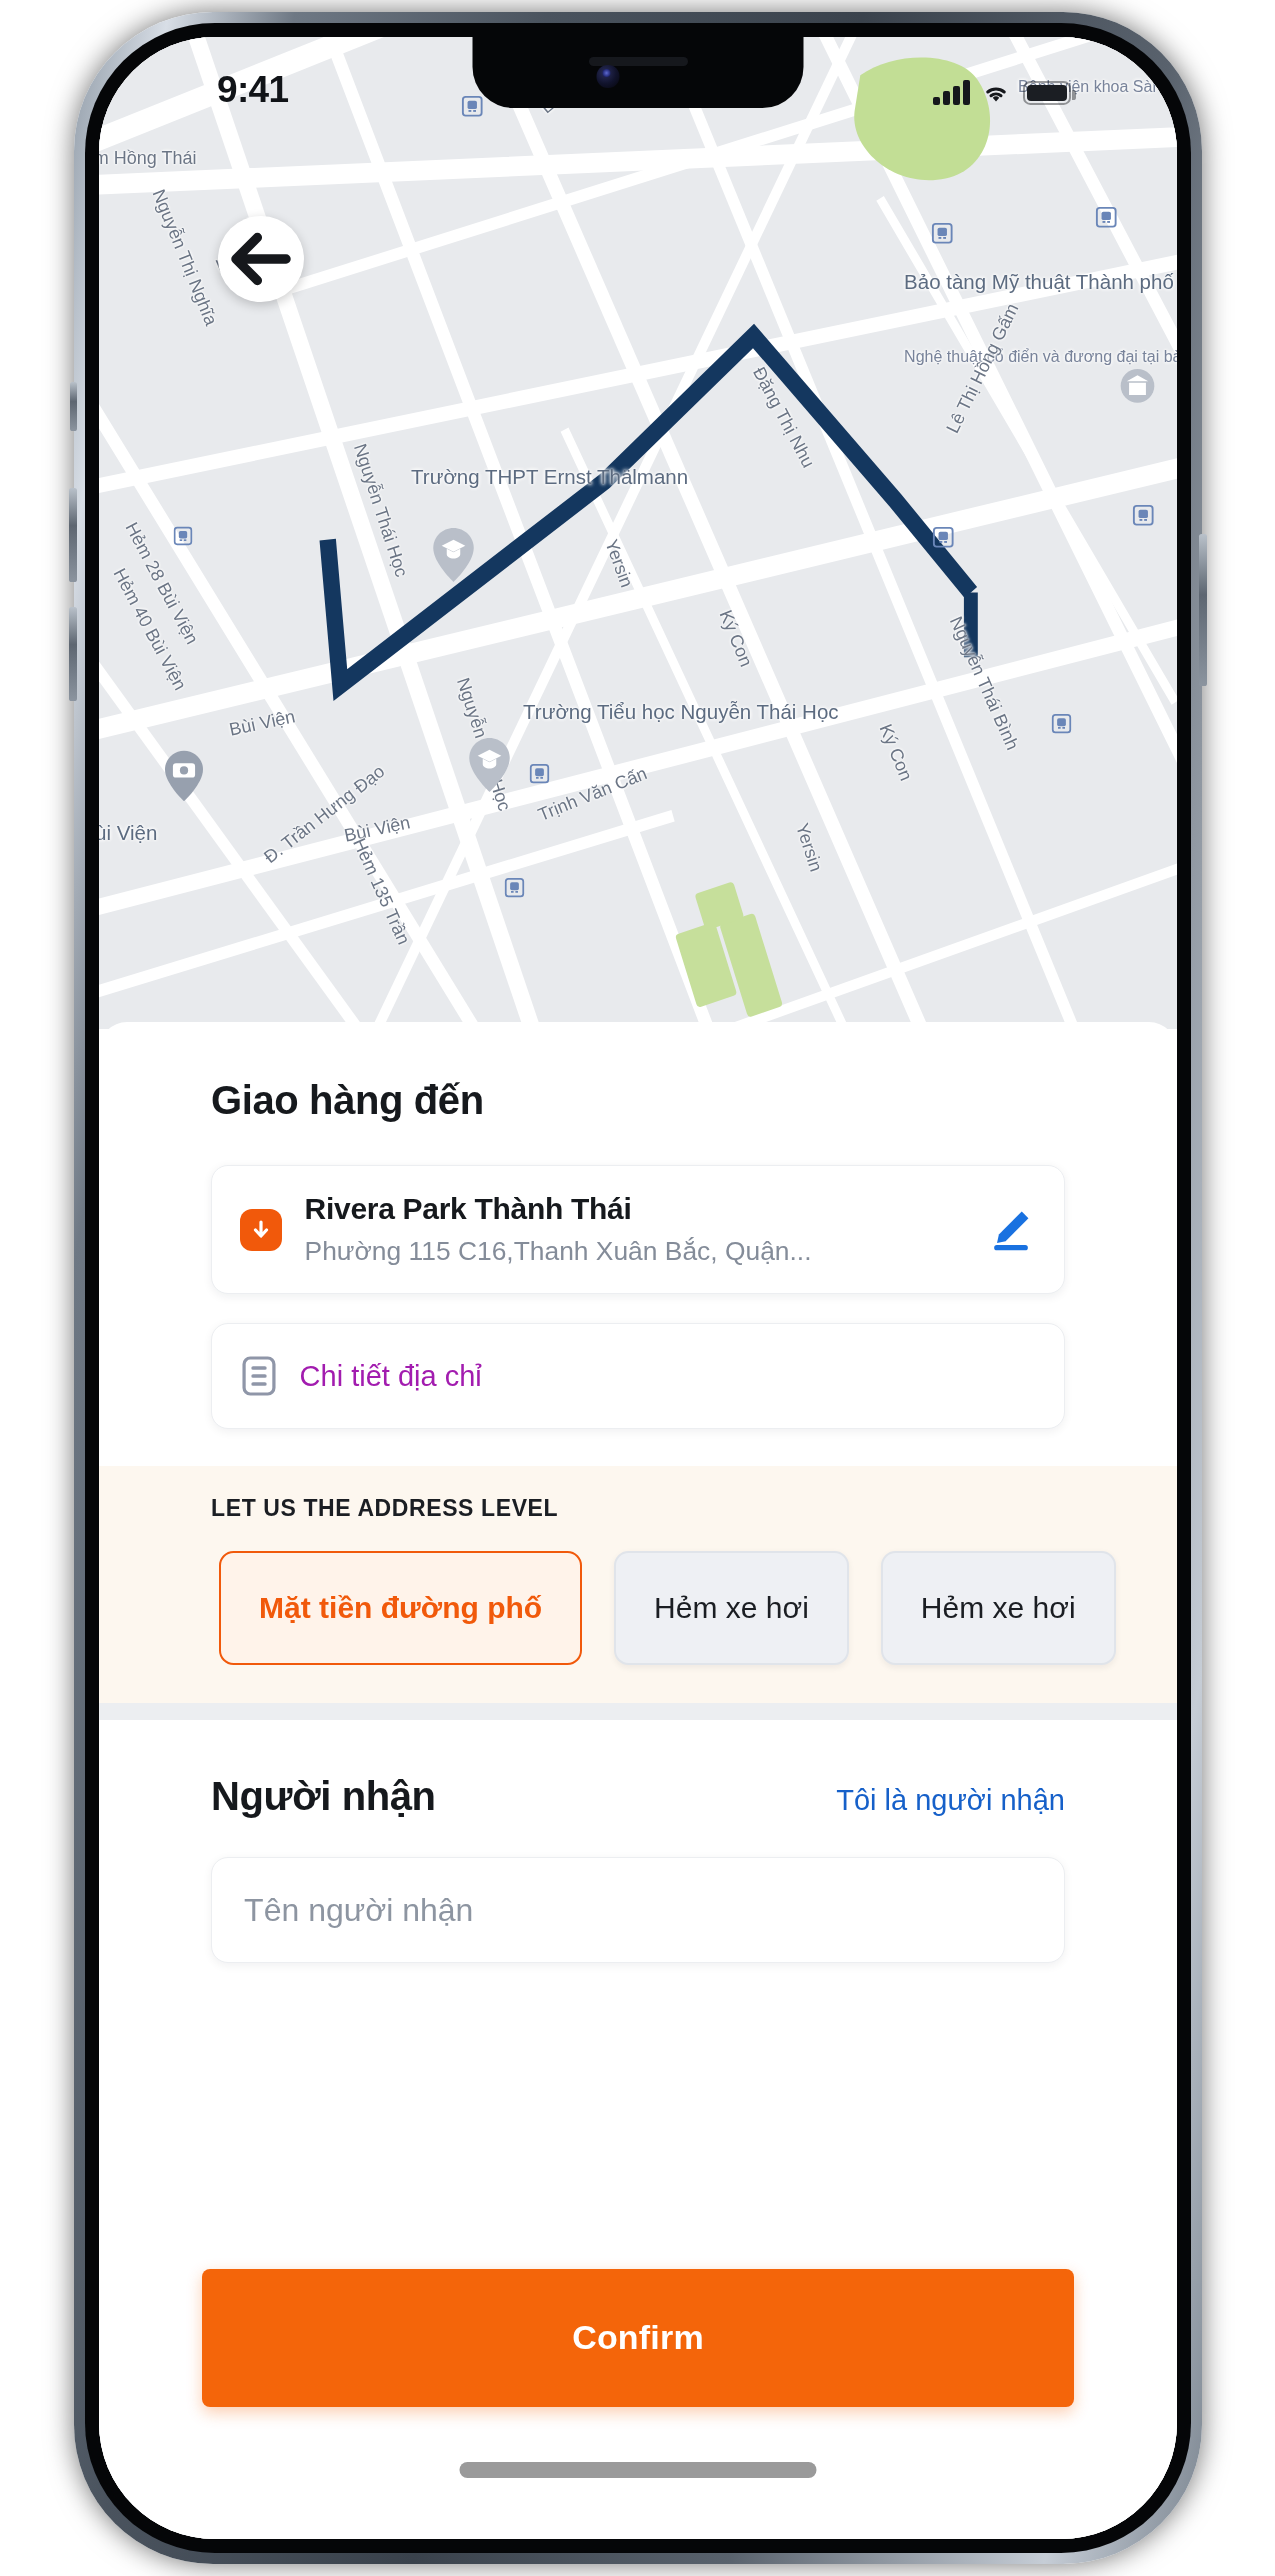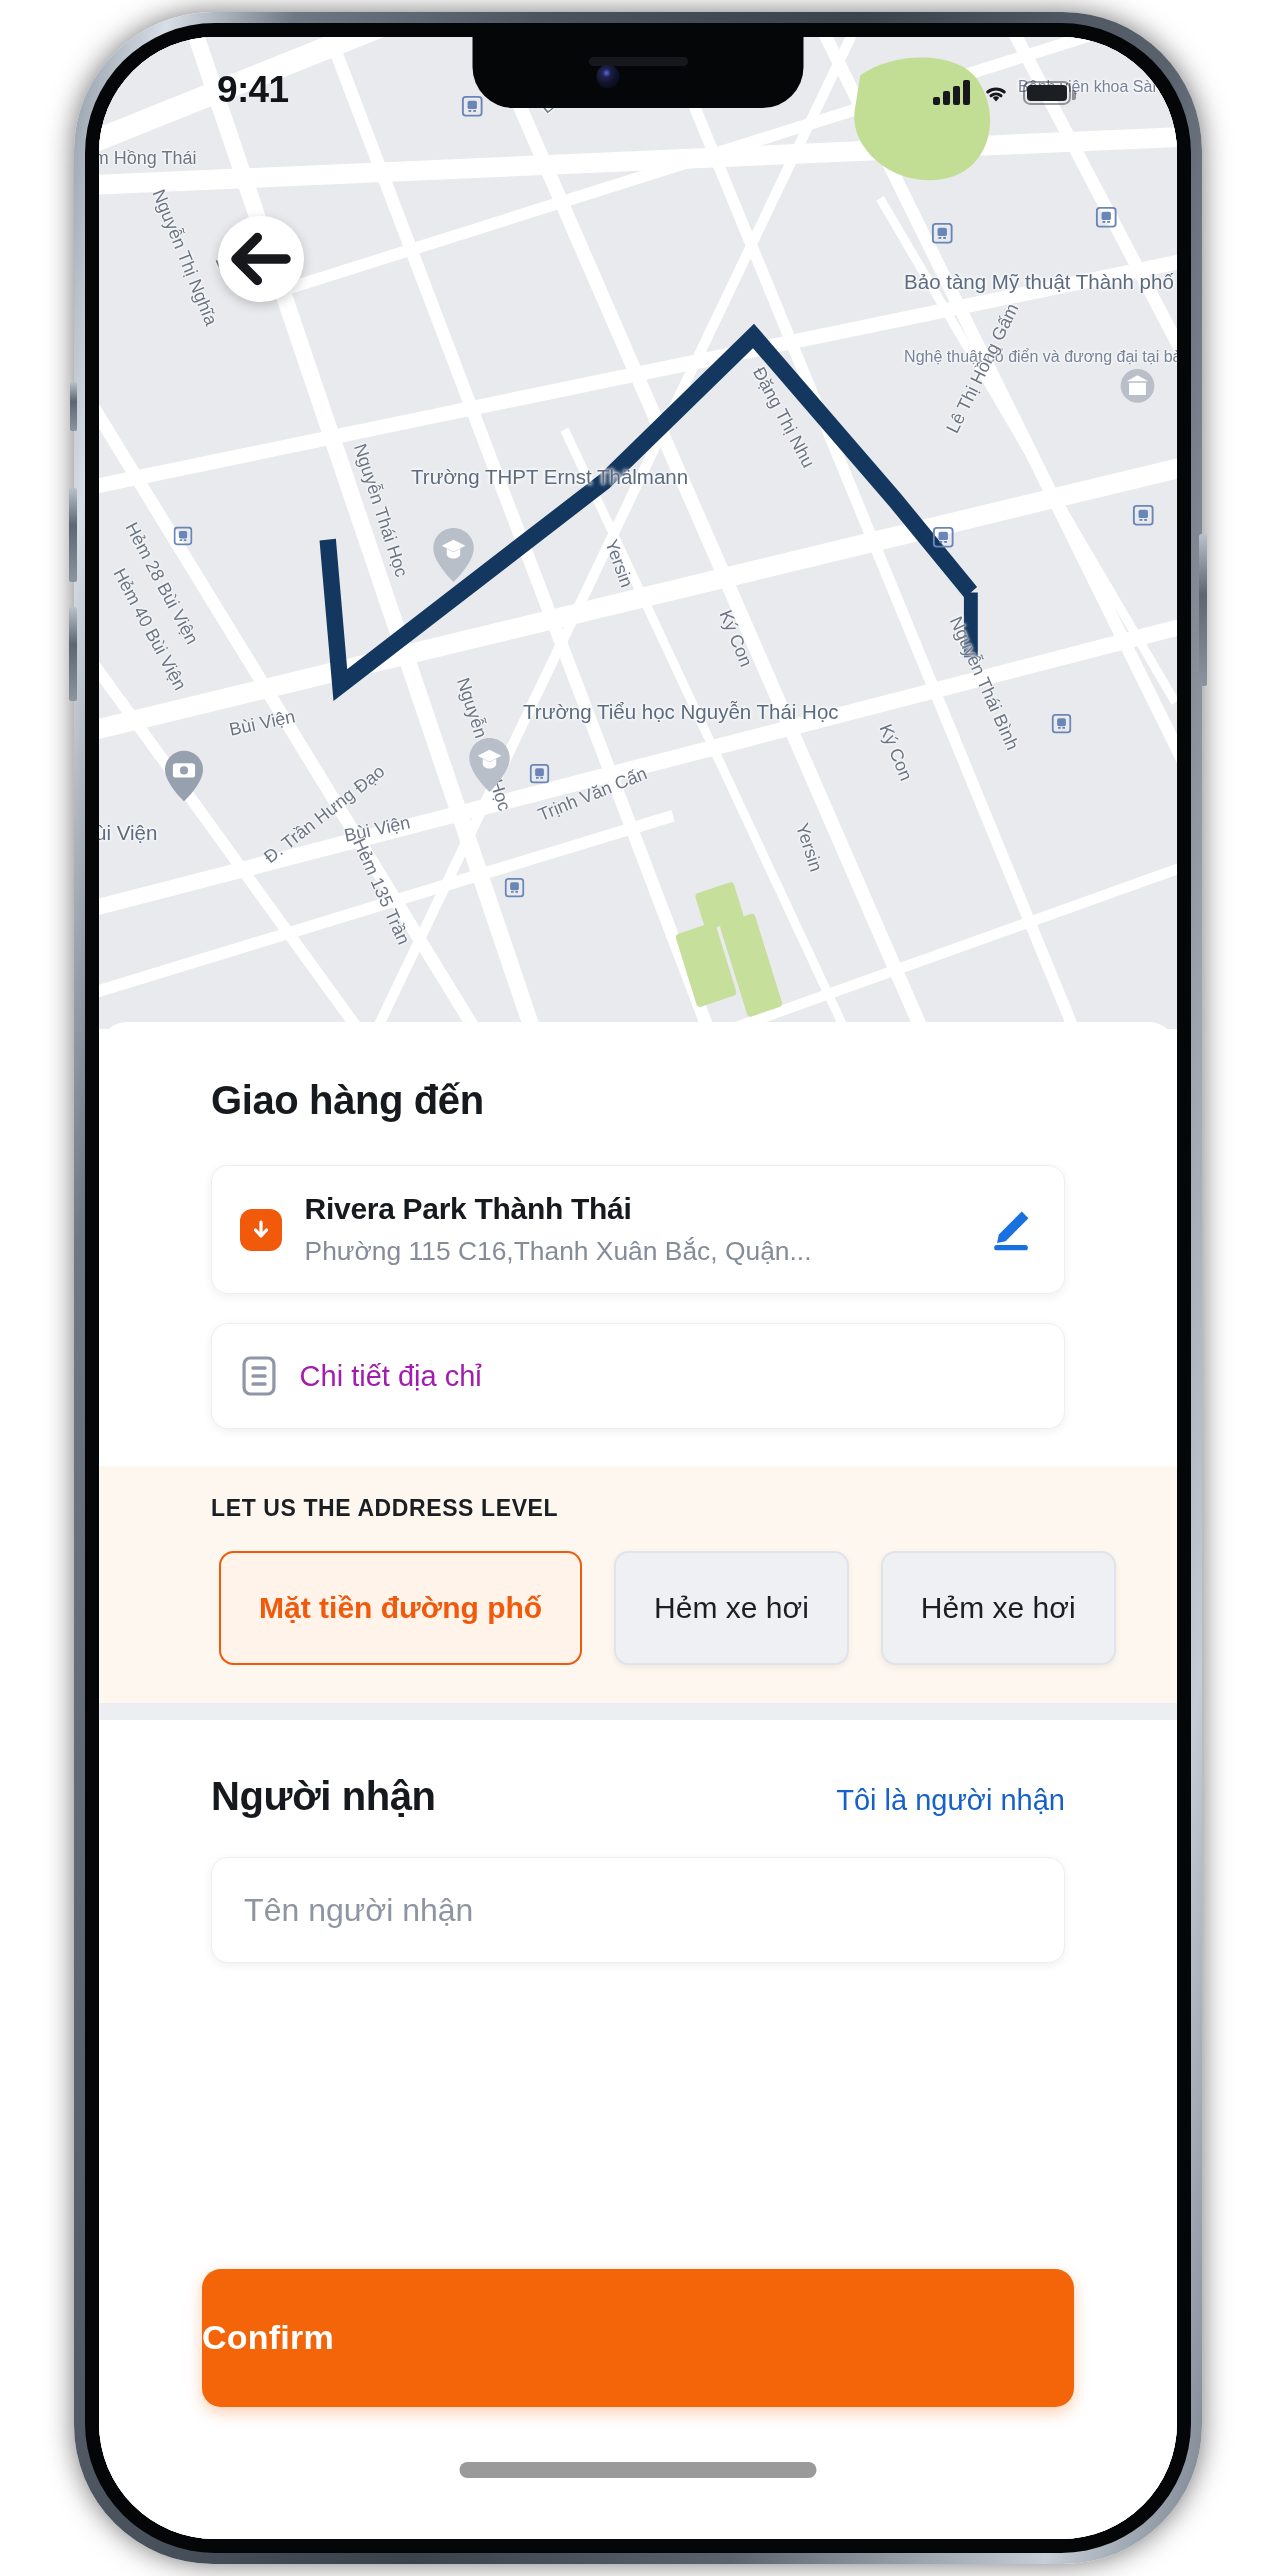--- a/index.html
+++ b/index.html
@@ -231,22 +231,22 @@
   #recipient-name-placeholder { font-size: 32px; color: #8d95a1; }
 
   
   #confirm-bar {
     position: absolute; left: 0; right: 0; bottom: 0; height: 305px;
     background: #ffffff; z-index: 45;
     border-top: 0.7px solid rgba(0,0,0,0.0);
   }
   #confirm-button {
     position: absolute; left: 103px; right: 103px; top: 34px;
-    height: 138px; background: #f4650a; border-radius: 19px;
-    display:flex; align-items:center; cursor:pointer;
+    height: 138px; background: #f4650a; border-radius: 8px;
+    display:flex; align-items:center; justify-content:center; cursor:pointer;
     box-shadow: 0 5.3px 14.5px rgba(244,101,10,.30);
   }
   #confirm-label { color:#fff; font-size: 34px; font-weight: 700; letter-spacing:0.2px; }
 
   #home-indicator {
     position: absolute; left: 50%; transform: translateX(-50%); bottom: 61px;
     width: 357px; height: 16px; border-radius: 9.3px; background: #9a9a9a;
     cursor: pointer; z-index: 50;
   }
 </style>

